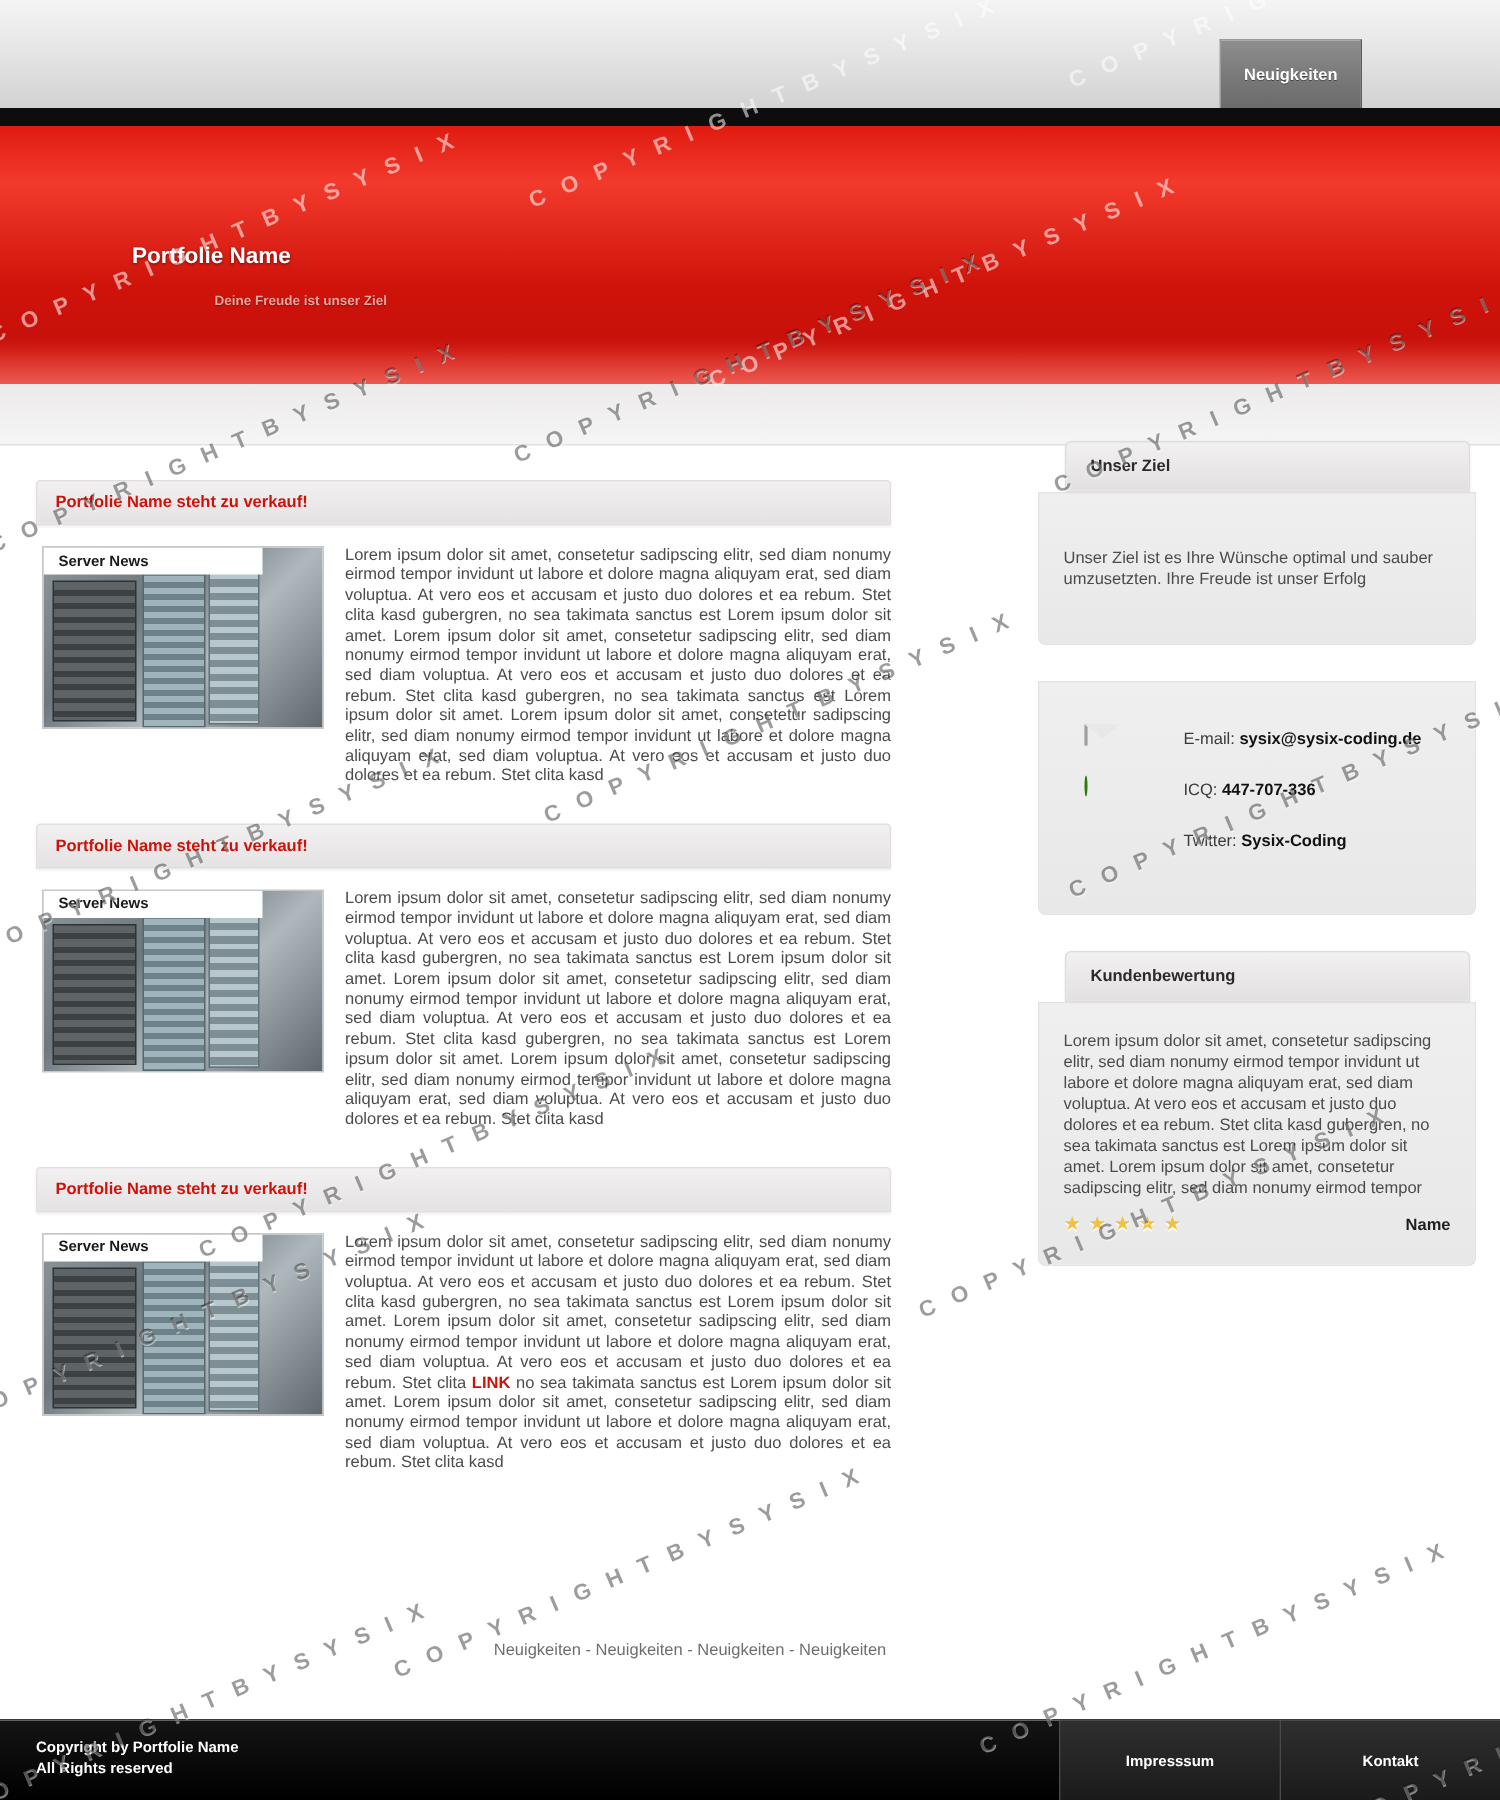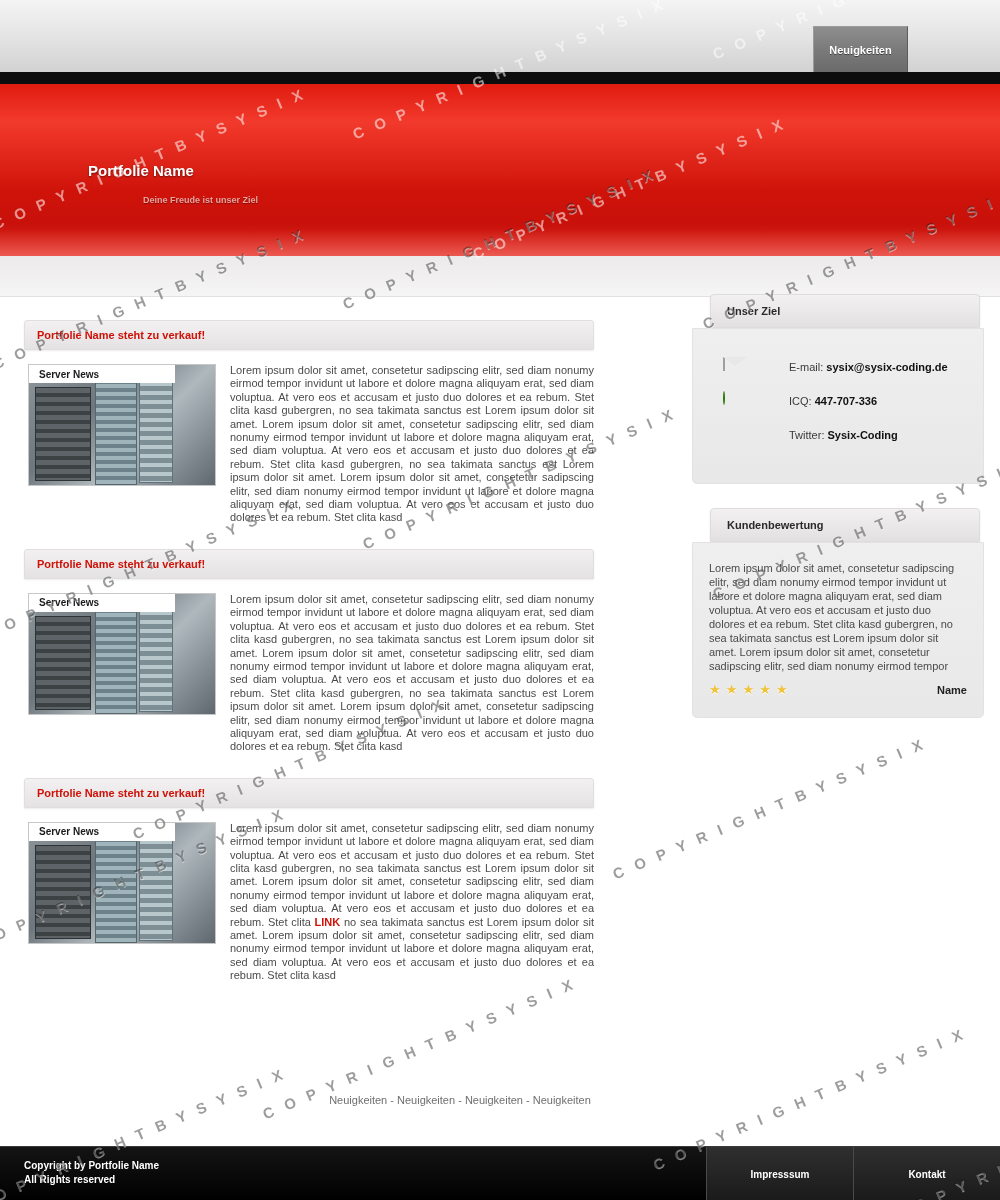--- a/index.html
+++ b/index.html
@@ -252,20 +252,23 @@
         <div class="post-text"><span>Lorem ipsum dolor sit amet, consetetur sadipscing elitr, sed diam nonumy eirmod tempor invidunt ut labore et dolore magna aliquyam erat, sed diam voluptua. At vero eos et accusam et justo duo dolores et ea rebum. Stet clita kasd gubergren, no sea takimata sanctus est Lorem ipsum dolor sit amet. Lorem ipsum dolor sit amet, consetetur sadipscing elitr, sed diam nonumy eirmod tempor invidunt ut labore et dolore magna aliquyam erat, sed diam voluptua. At vero eos et accusam et justo duo dolores et ea rebum. Stet clita </span><span class="link">LINK</span><span> no sea takimata sanctus est Lorem ipsum dolor sit amet. Lorem ipsum dolor sit amet, consetetur sadipscing elitr, sed diam nonumy eirmod tempor invidunt ut labore et dolore magna aliquyam erat, sed diam voluptua. At vero eos et accusam et justo duo dolores et ea rebum. Stet clita kasd</span></div>
       </div>
     </div>
 
   </div>
 
   <div class="sidebar">
 
     <div class="side-head">
       <span>Unser Ziel</span>
+    </div>
+    <div class="side-box" style="height:72px">
+      <div style="padding-top:22px">Unser Ziel ist es Ihre Wünsche optimal und sauber umzusetzten. Ihre Freude ist unser Erfolg</div>
     </div>
 
     <div class="side-box" style="height:118px;padding-top:22px">
       <div class="contact-row">
         <span class="ic"><span class="ic-mail"></span></span>
         <span class="contact-label">
           <span>E-mail:</span>
           <b>sysix@sysix-coding.de</b>
         </span>
       </div>

